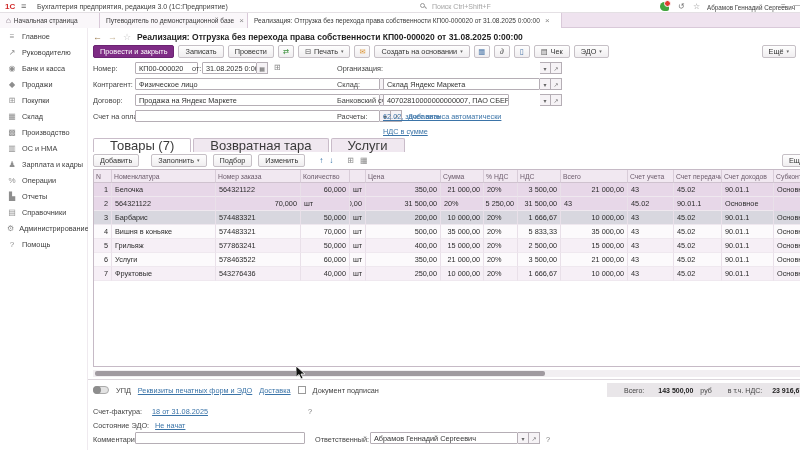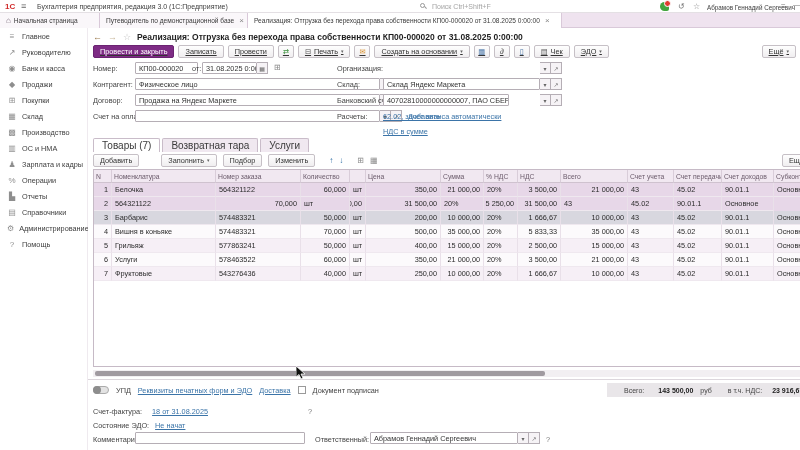--- a/index.html
+++ b/index.html
@@ -37,39 +37,39 @@
 
   
   #main { position:absolute; left:88px; top:28px; right:0; bottom:0; background:#fff; overflow:hidden; }
 
   #dochead { position:absolute; top:2px; left:5px; height:13px; display:flex; align-items:center; gap:6px; white-space:nowrap; }
   #dochead .nav { font-size:9px; color:#9b7b4e; }
   #dochead .nav.fwd { color:#c9b89c; }
   #dochead .fav { font-size:9px; color:#c4c4c4; }
   #dochead .dtitle { font-size:8.5px; font-weight:bold; color:#1f1f1f; }
 
-  #doctb { position:absolute; top:16px; left:5px; right:4px; height:14px; display:flex; align-items:center; gap:4px; white-space:nowrap;text-decoration:underline; }
+  #doctb { position:absolute; top:16px; left:5px; right:4px; height:14px; display:flex; align-items:center; gap:4px; white-space:nowrap; }
   .btn { height:13px; padding:0 6px; background:linear-gradient(#fefefe,#f0eef0); border:1px solid #c6c0c6; border-radius:2px; display:inline-flex; align-items:center; gap:3px; font-size:7.3px; color:#333; }
   .btn .caret { font-size:5px; color:#666; }
   .btn.primary { background:#7e2c85; border-color:#6b2372; color:#fff; }
   .ibtn { width:16px; padding:0; justify-content:center; }
   .ig { color:#3a8f3a; } .io { color:#d98f2c; } .ib { color:#4a76a8; } .id { color:#555; }
   .more-btn { margin-left:auto; }
 
   
   .flabel { position:absolute; font-size:7.3px; color:#444; white-space:nowrap; }
   .finput { position:absolute; height:12px; border:1px solid #b5aeb5; border-radius:1px; background:#fff; font-size:7.3px; display:flex; align-items:center; padding:0 3px; white-space:nowrap; overflow:hidden; }
   .fbtn { position:absolute; width:11px; height:12px; border:1px solid #b5aeb5; border-left:none; background:#f6f3f6; color:#666; font-size:6px; display:flex; align-items:center; justify-content:center; }
   .link { color:#3b74a8; text-decoration:underline; font-size:7.3px; white-space:nowrap; }
   .qmark { color:#777; font-size:7.3px; }
   .plain-ico { position:absolute; color:#888; font-size:8px; }
 
   
   #ttabs { position:absolute; top:110px; left:5px; height:14px; display:flex; gap:2px; }
-  .ttab { padding:0 8px; display:flex; align-items:center; font-size:10px; background:#f0e8f0; border:1px solid #c9bcc9; border-bottom:none; border-radius:2px 2px 0 0; color:#3a3a3a; }
+  .ttab { padding:0 16px; display:flex; align-items:center; font-size:13px; background:#f0e8f0; border:1px solid #c9bcc9; border-bottom:none; border-radius:2px 2px 0 0; color:#3a3a3a; }
   .ttab.active { background:#fff; }
   #tbar { position:absolute; top:125px; left:5px; right:0; height:14px; display:flex; align-items:center; gap:6px; overflow:hidden; white-space:nowrap; }
   .arr { font-size:8px; font-weight:bold; color:#2d6da3; }
   .gico { font-size:8px; color:#8a8a8a; }
   #tbar-more { position:absolute; left:689px; top:1px; }
 
   
   #table { position:absolute; top:141px; left:5px; right:0; height:198px; border:1px solid #c6bac6; border-right:none; background:#fff; overflow:hidden; }
   .thead, .trow { display:grid; grid-template-columns:18px 104px 85px 49px 16px 75px 43px 34px 43px 67px 46px 48px 52px 80px; }
   .thead { height:13px; background:#f1e8f1; }
@@ -281,21 +281,21 @@
   <span class="link abs" style="left:295px;top:84px">62.02, зачет аванса автоматически</span>
   <span class="link abs" style="left:295px;top:99px">НДС в сумме</span>
 
   <div id="ttabs">
       <div class="ttab active">Товары (7)</div>
       <div class="ttab">Возвратная тара</div>
       <div class="ttab">Услуги</div>
     </div>
   <div id="tbar">
     <span class="btn">Добавить</span>
-    <span class="btn" style="margin-left:16px">
+    <span class="btn" style="margin-left:6px">
         <span>Заполнить</span>
         <span class="caret">▾</span>
       </span>
     <span class="btn">Подбор</span>
     <span class="btn">Изменить</span>
     <span class="arr" style="margin-left:8px">↑</span>
     <span class="arr">↓</span>
     <span class="gico" style="margin-left:8px">⊞</span>
     <span class="gico">▦</span>
     <span class="btn" id="tbar-more">

